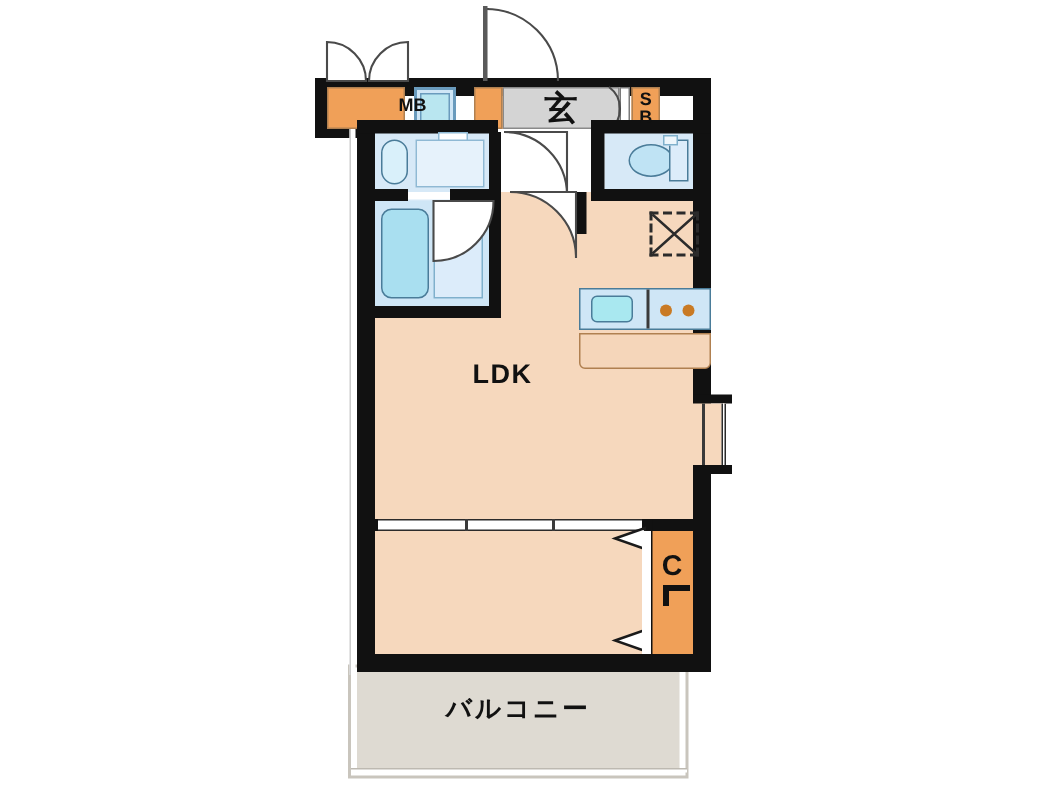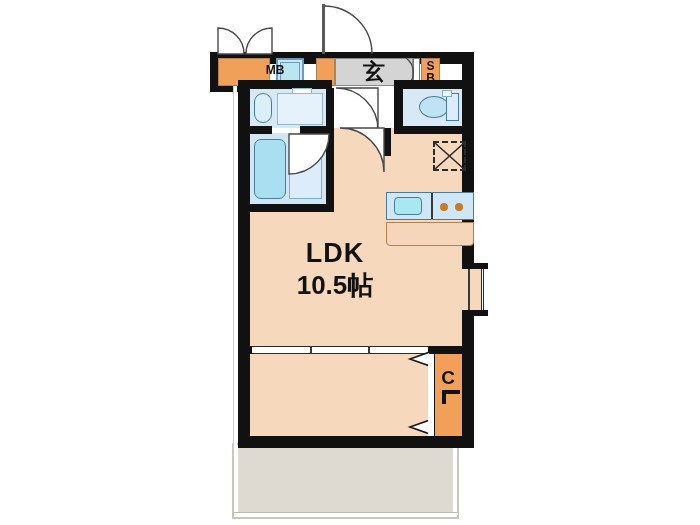--- a/index.html
+++ b/index.html
@@ -35,21 +35,21 @@
 
   
   .lbl {
     position: absolute;
     color: #111111;
     text-align: center;
     white-space: nowrap;
     line-height: 1;
     font-weight: bold;
   }
-  .lbl-room-name { font-size: 27px; letter-spacing: 1px; }
+  .lbl-room-name { font-size: 18px; letter-spacing: 1px; }
   .lbl-room-size { font-size: 26px; letter-spacing: 0px; }
   .lbl-box { font-size: 12px; font-weight: bold; }
   .lbl-genkan { font-size: 22px; font-weight: bold; }
   .lbl-balcony { font-size: 17px; letter-spacing: 2px; font-weight: bold; }
   .lbl-c { font-size: 19px; font-weight: bold; }
   .stroke-tan { border: 1.5px solid #b08050; }
 
   .dashed-box {
     border: 2px dashed #2b2b2b;
     background: transparent;
@@ -213,19 +213,19 @@
   <div class="abs" style="left:233px; top:86px; width:4px; height:364px; background:#ffffff; border-left:1px solid #cccccc;"></div>
 
   <div class="lbl lbl-box" style="left:218px; top:64px; width:52px;margin-left:31px;">MB</div>
 
   <div class="lbl lbl-box" style="left:421px; top:60px; width:19px;">S</div>
   <div class="lbl lbl-box" style="left:421px; top:72px; width:19px;">B</div>
 
   <div class="lbl lbl-genkan" style="left:335px; top:61px; width:78px;">玄</div>
 
   <div class="lbl lbl-room-name" style="left:270px; top:240px; width:130px;">LDK</div>
-  <div class="lbl lbl-room-size" style="left:270px; top:272px; width:130px;">10.5帖</div>
 
 
   <div class="lbl lbl-c" style="left:436px; top:368px; width:24px;">C</div>
 
+  <div class="lbl lbl-balcony" style="left:238px; top:464px; width:215px;">バルコニー</div>
 
 </div>
 
 </body></html>

